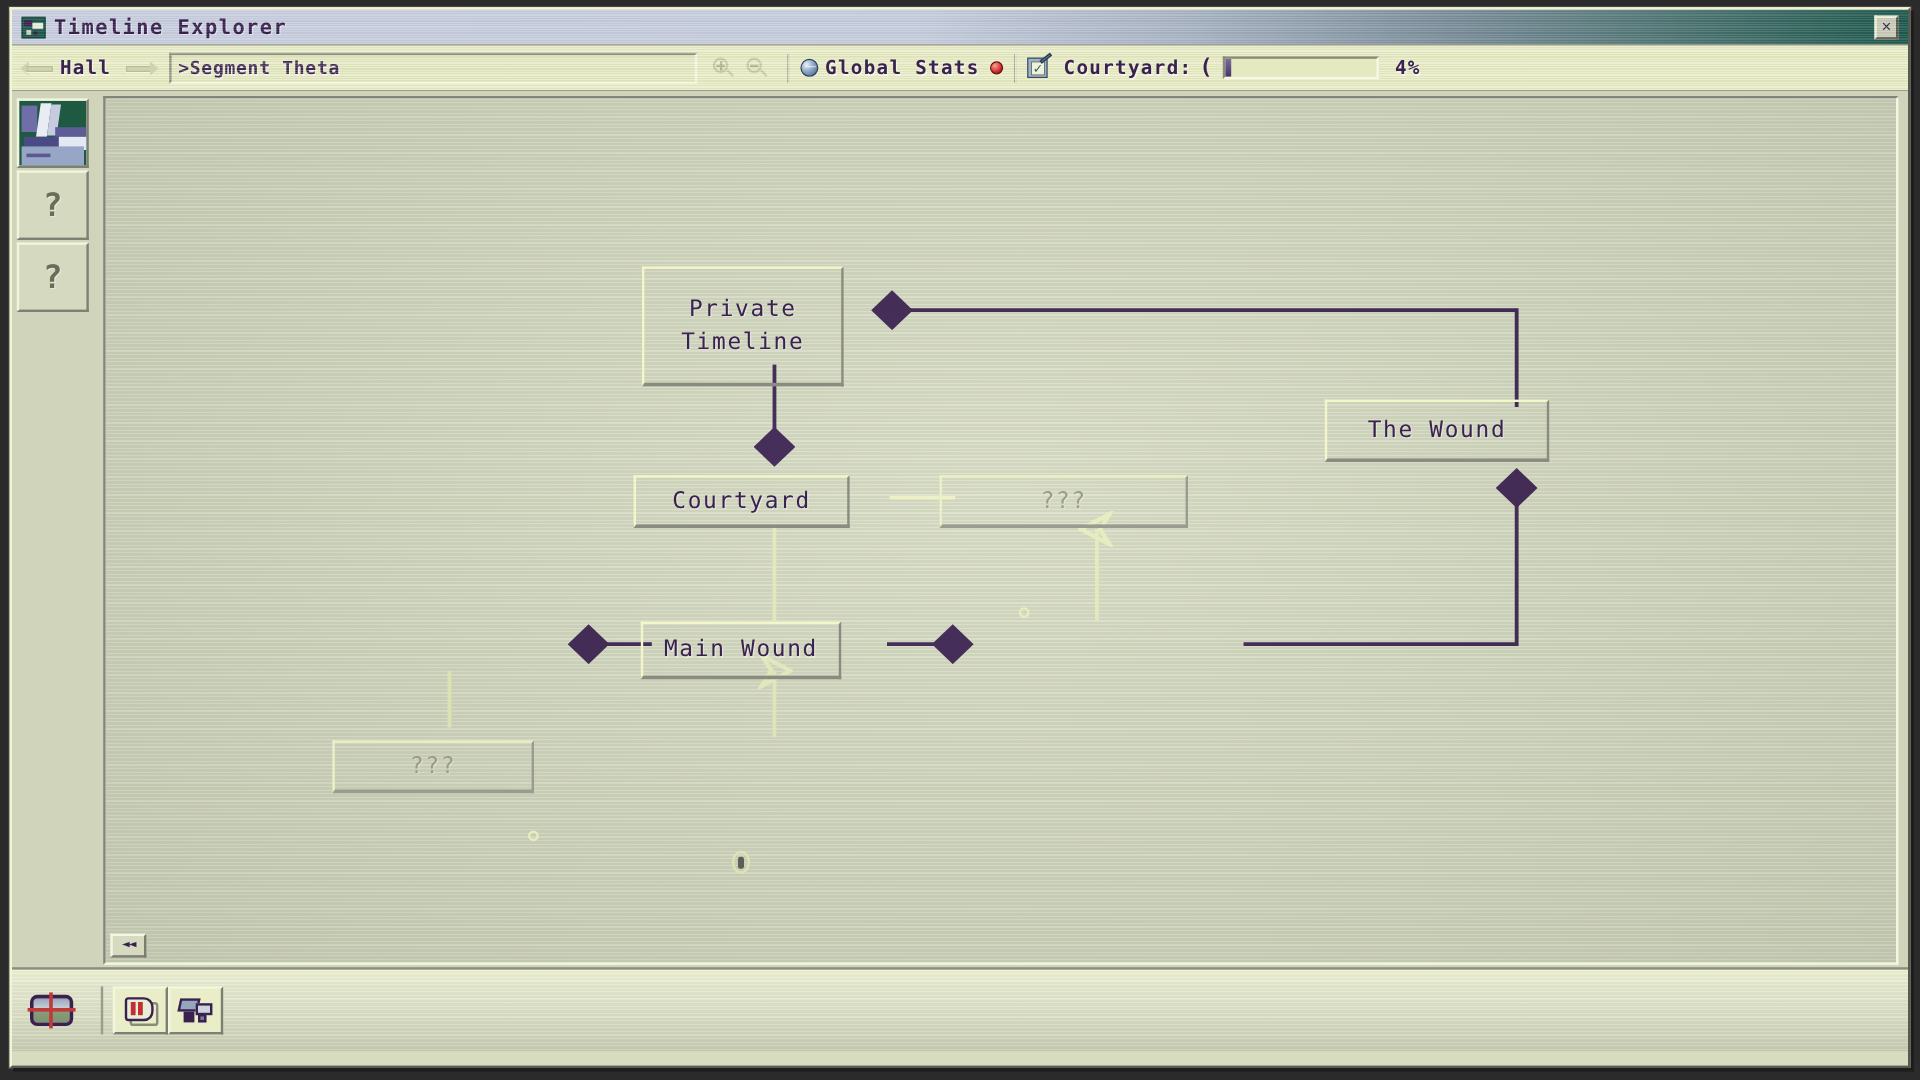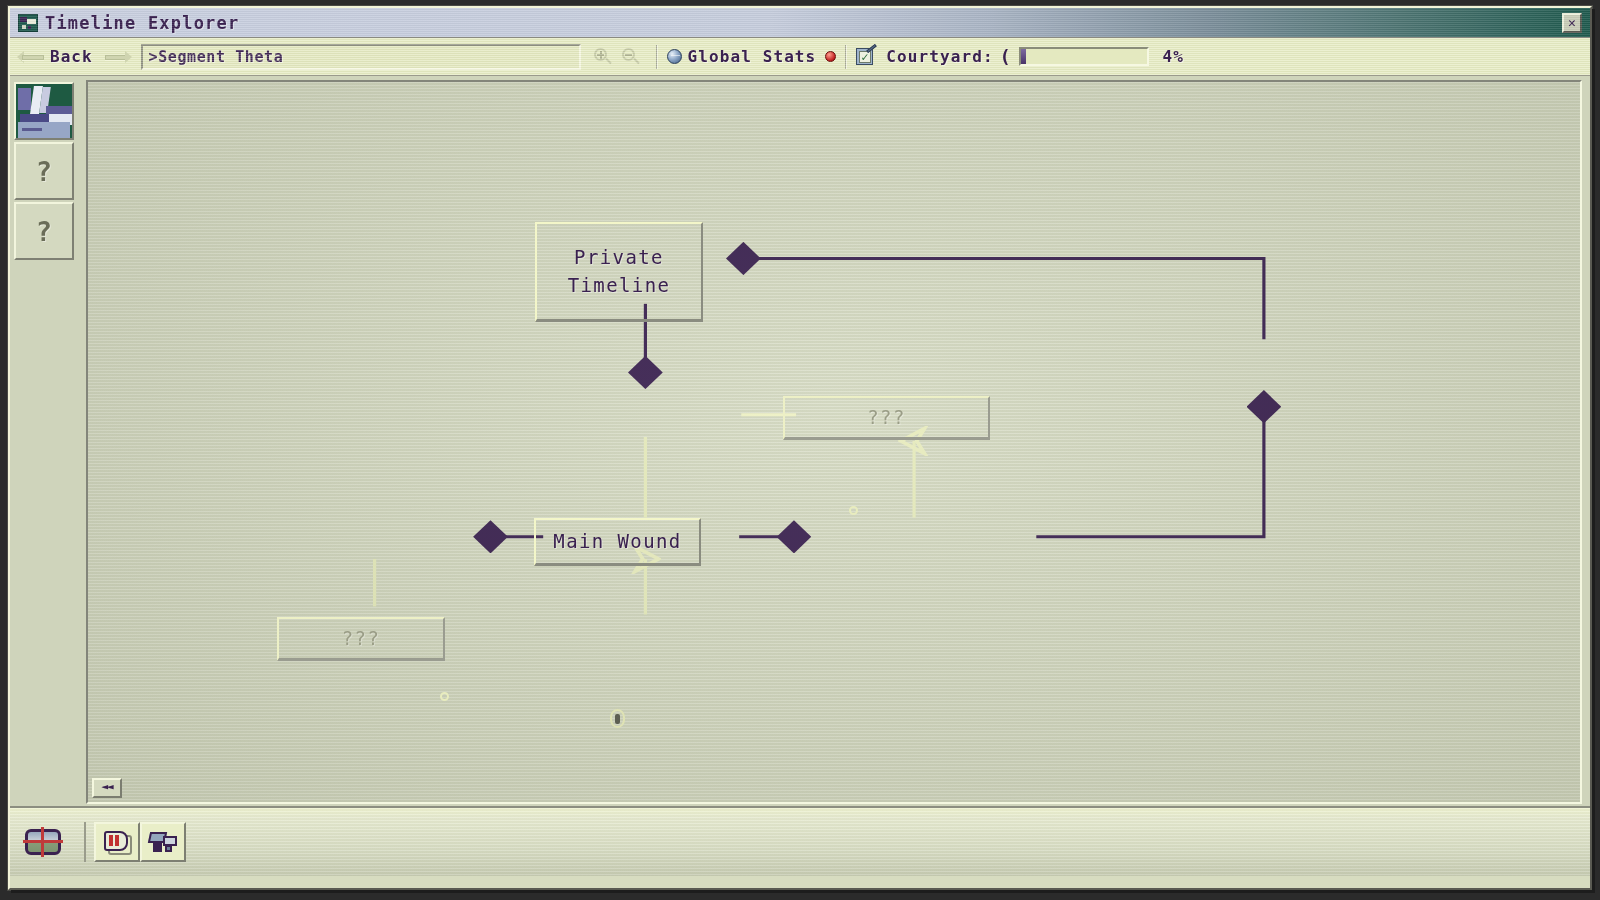--- a/index.html
+++ b/index.html
@@ -444,21 +444,21 @@
     <div id="close-button">✕</div>
   </div>
 
   <div id="toolbar">
 
     <div class="tb-item">
       <span class="navarrow back">
         <span class="head"></span>
           <span class="shaft"></span>
       </span>
-      <span id="back-label">Back</span>
+      <span id="back-label">Hall</span>
     </div>
 
     <div class="tb-item">
       <span class="navarrow fwd">
         <span class="shaft"></span>
           <span class="head"></span>
       </span>
     </div>
 
     <div id="path-field" placeholder="&gt;Segment Theta">&gt;Segment Theta</div>
@@ -567,21 +567,23 @@
         <span class="faint-dot" style="left:761px; top:424px;"></span>
         <span class="faint-dot" style="left:352px; top:610px;"></span>
 
         <span class="lock-glyph" style="left:522px; top:627px;"></span>
 
         <div class="node" style="left:447px; top:140px; width:168px; height:100px; flex-direction:column;text-align:right;">
           <span class="nlines">Private</span>
           <span class="nlines">Timeline</span>
         </div>
 
-
+        <div class="node" style="left:1016px; top:251px; width:187px; height:52px;">The Wound</div>
+
+        <div class="node" style="left:440px; top:314px; width:180px; height:44px;">Courtyard</div>
 
         <div class="node unknown" style="left:695px; top:314px; width:207px; height:44px;">???</div>
 
 
         <div class="node" style="left:446px; top:436px; width:167px; height:48px;">Main Wound</div>
 
 
         <div class="node unknown" style="left:189px; top:535px; width:168px; height:44px;">???</div>
 
       </div>

